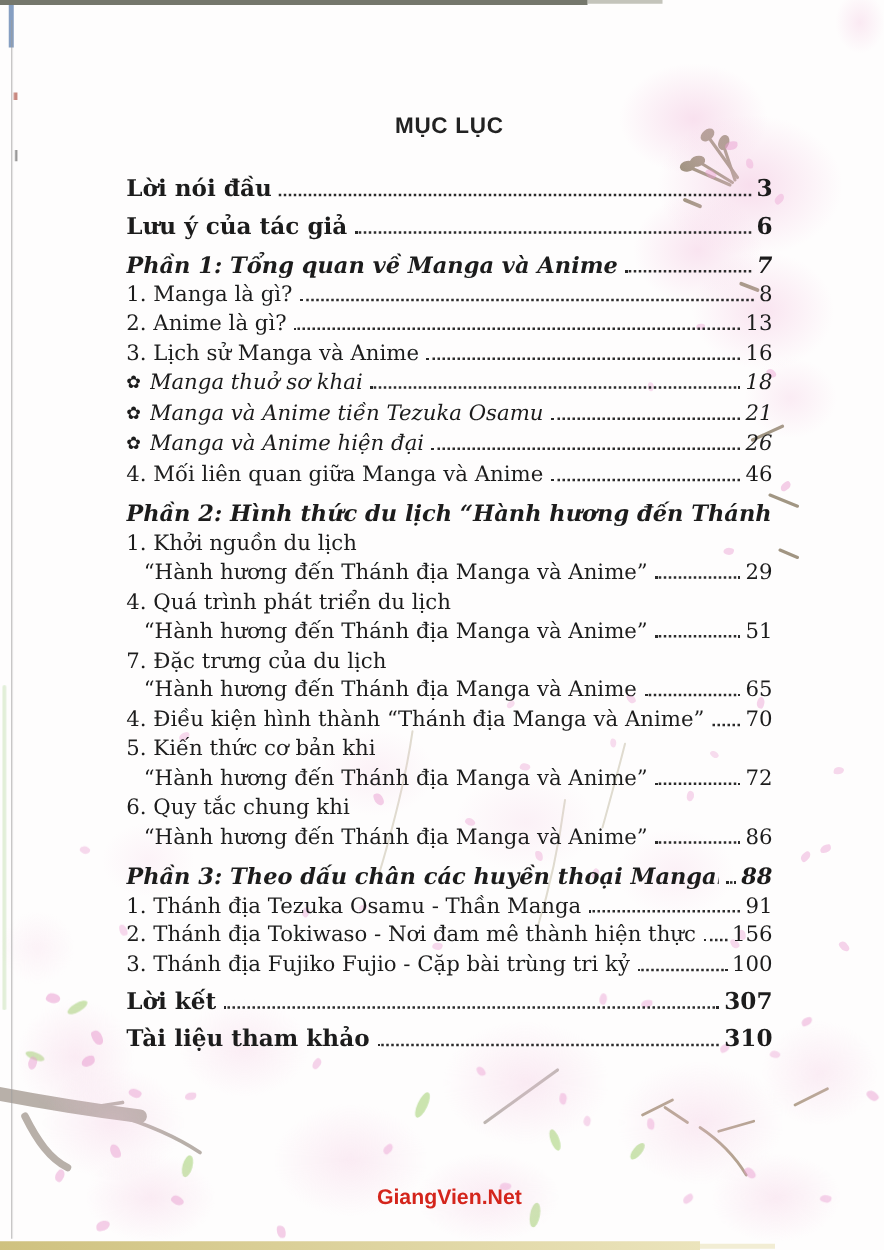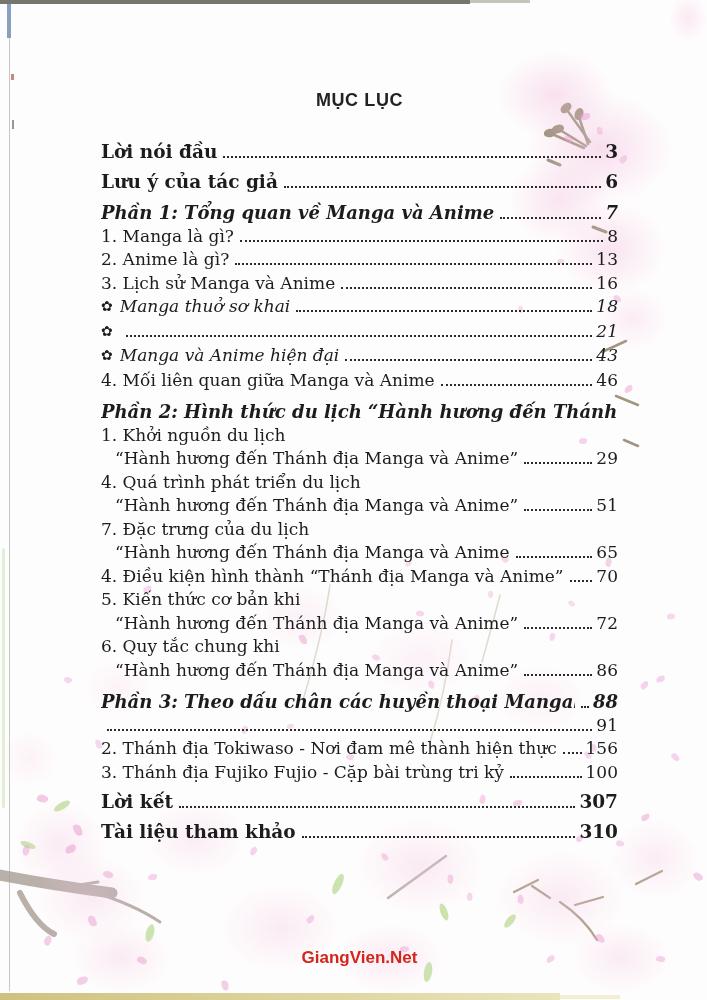--- a/index.html
+++ b/index.html
@@ -243,30 +243,31 @@
         <div class="row">
           <span class="bullet-glyph">✿</span>
           <span class="label">Manga thuở sơ khai</span>
           <span class="leader"></span>
           <span class="page">18</span>
         </div>
       </div>
       <div class="entry bullet">
         <div class="row">
           <span class="bullet-glyph">✿</span>
+          <span class="label">Manga và Anime tiền Tezuka Osamu</span>
           <span class="leader"></span>
           <span class="page">21</span>
         </div>
       </div>
       <div class="entry bullet">
         <div class="row">
           <span class="bullet-glyph">✿</span>
           <span class="label">Manga và Anime hiện đại</span>
           <span class="leader"></span>
-          <span class="page">43</span>
+          <span class="page">26</span>
         </div>
       </div>
       <div class="entry item">
         <div class="row">
           <span class="label">4. Mối liên quan giữa Manga và Anime</span>
           <span class="leader"></span>
           <span class="page">46</span>
         </div>
       </div>
       <div class="entry part">
@@ -333,20 +334,21 @@
       </div>
       <div class="entry part">
         <div class="row">
           <span class="label">Phần 3: Theo dấu chân các huyền thoại Mangaka</span>
           <span class="leader"></span>
           <span class="page">88</span>
         </div>
       </div>
       <div class="entry item">
         <div class="row">
+          <span class="label">1. Thánh địa Tezuka Osamu - Thần Manga</span>
           <span class="leader"></span>
           <span class="page">91</span>
         </div>
       </div>
       <div class="entry item">
         <div class="row">
           <span class="label">2. Thánh địa Tokiwaso - Nơi đam mê thành hiện thực</span>
           <span class="leader"></span>
           <span class="page">156</span>
         </div>

